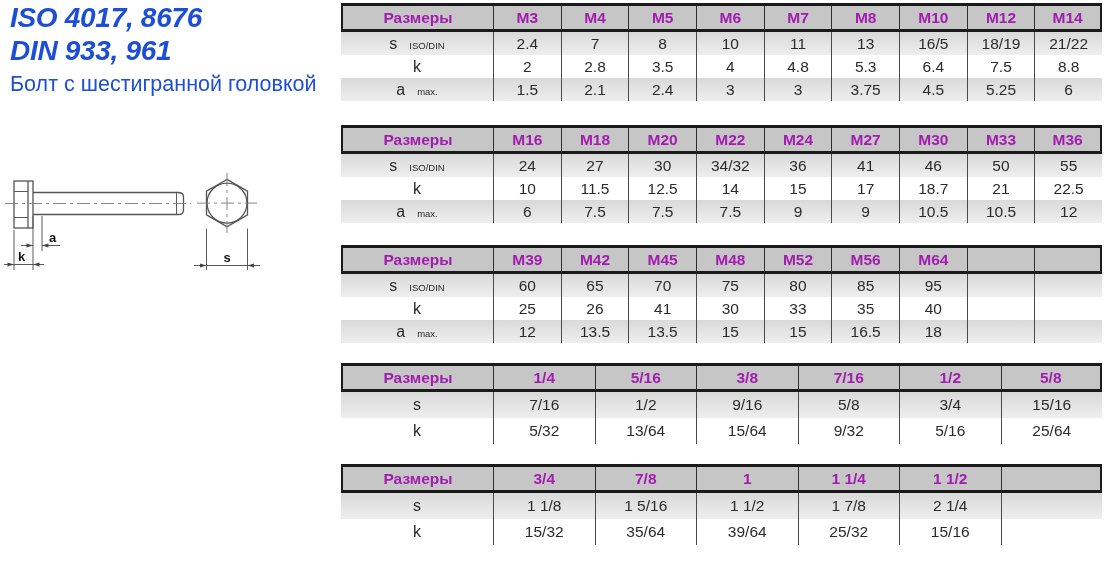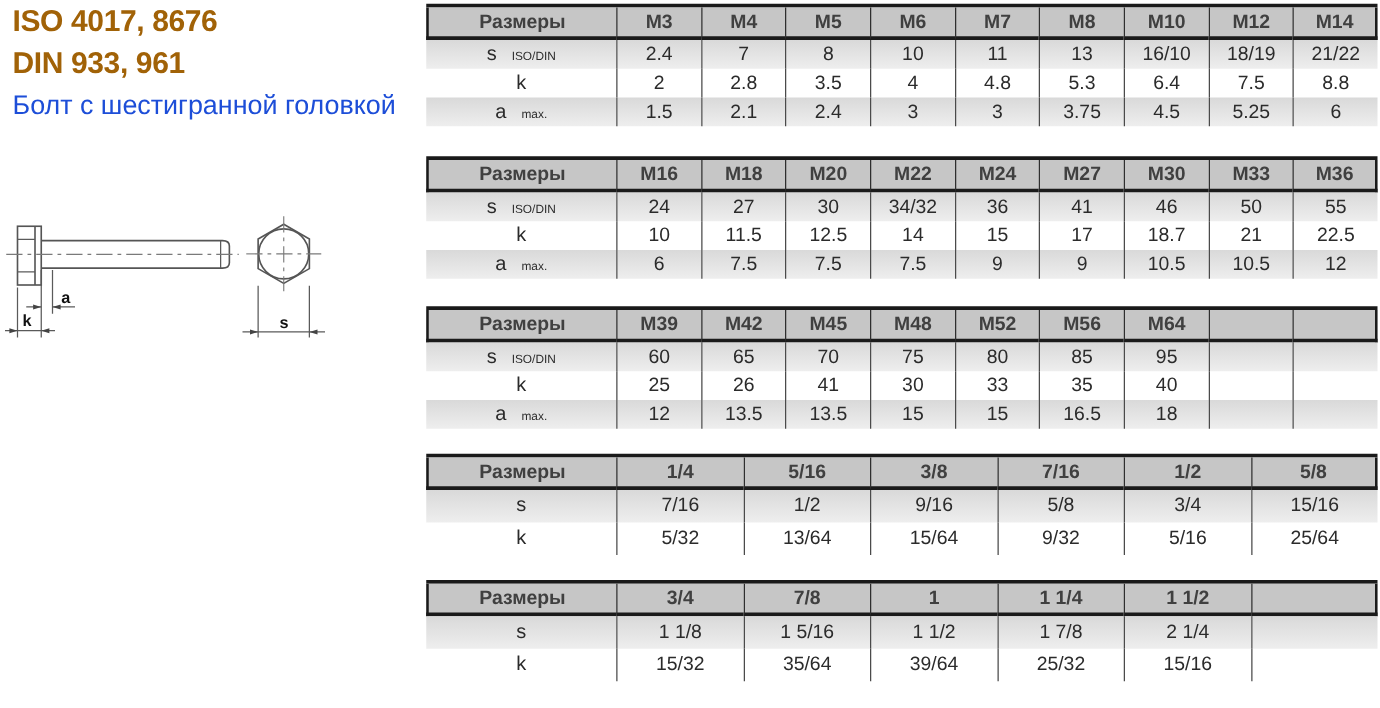--- a/index.html
+++ b/index.html
@@ -2,41 +2,41 @@
 <html><head>
 <meta charset="utf-8">
 <style>
   html,body{margin:0;padding:0;}
   body{
     width:1104px;height:566px;position:relative;background:#ffffff;
     font-family:"Liberation Sans", sans-serif;overflow:hidden;
     color:var(--text,#2b2b2b);
   }
   .left-panel{position:absolute;left:10px;top:1px;width:330px;}
-  .title-line{font-weight:bold;font-size:24px;line-height:33px;color:#a16207;letter-spacing:-0.3px;white-space:nowrap;}
+  .title-line{font-weight:bold;font-size:28px;line-height:33px;color:#1d4ed8;letter-spacing:-0.3px;white-space:nowrap;font-style:italic;}
   .subtitle-line{font-size:21.5px;line-height:27px;color:#1d4ed8;white-space:nowrap;}
   .subtitle-line.first{margin-top:4px;}
 
   #drawing{position:absolute;left:0;top:160px;}
   #drawing .outline{stroke:#555;stroke-width:1.3;fill:none;}
   #drawing .thin{stroke:#5a5a5a;stroke-width:1;fill:none;}
   #drawing .cl{stroke:#7a7a7a;stroke-width:0.9;fill:none;stroke-dasharray:13 4 3 4;}
   #drawing .arrow{fill:#444;stroke:none;}
   #drawing .dim-label{font-family:"Liberation Sans",sans-serif;font-size:13px;font-weight:bold;fill:#111;}
 
   #tables-container{position:absolute;left:341px;top:3px;width:761px;}
   .tbl{display:grid;border-top:3px solid var(--border-dark,#1a1a1a);}
   .cell{
     display:flex;align-items:center;justify-content:center;
     font-size:15.5px;color:var(--text,#2b2b2b);box-sizing:border-box;
     white-space:nowrap;
   }
   .hdr{
     background:var(--header-bg,#c6c6c6);
-    font-weight:bold;color:#404040;
+    font-weight:bold;color:#a21caf;
     height:26px;border-bottom:3px solid var(--border-dark,#1a1a1a);
     border-left:1.5px solid #2e2e2e;
   }
   .hdr.first{border-left:2px solid var(--border-dark,#1a1a1a);}
   .hdr.last{border-right:2px solid var(--border-dark,#1a1a1a);}
   .dcell{border-left:1.2px solid var(--separator,#4a4a4a);}
   .dcell.first{border-left:none;}
   .metric .dcell{height:23px;}
   .inch .dcell{height:26px;}
   .shade{background:linear-gradient(var(--shade-top,#d9d9d9),var(--shade-bottom,#eeeeee));}
@@ -117,21 +117,21 @@
       <div class="cell dcell first lab shade">
         <span>s</span>
         <sub>ISO/DIN</sub>
       </div>
       <div class="cell dcell shade">2.4</div>
       <div class="cell dcell shade">7</div>
       <div class="cell dcell shade">8</div>
       <div class="cell dcell shade">10</div>
       <div class="cell dcell shade">11</div>
       <div class="cell dcell shade">13</div>
-      <div class="cell dcell shade">16/10</div>
+      <div class="cell dcell shade">16/5</div>
       <div class="cell dcell shade">18/19</div>
       <div class="cell dcell shade">21/22</div>
       <div class="cell dcell first lab">
         <span>k</span>
       </div>
       <div class="cell dcell">2</div>
       <div class="cell dcell">2.8</div>
       <div class="cell dcell">3.5</div>
       <div class="cell dcell">4</div>
       <div class="cell dcell">4.8</div>

